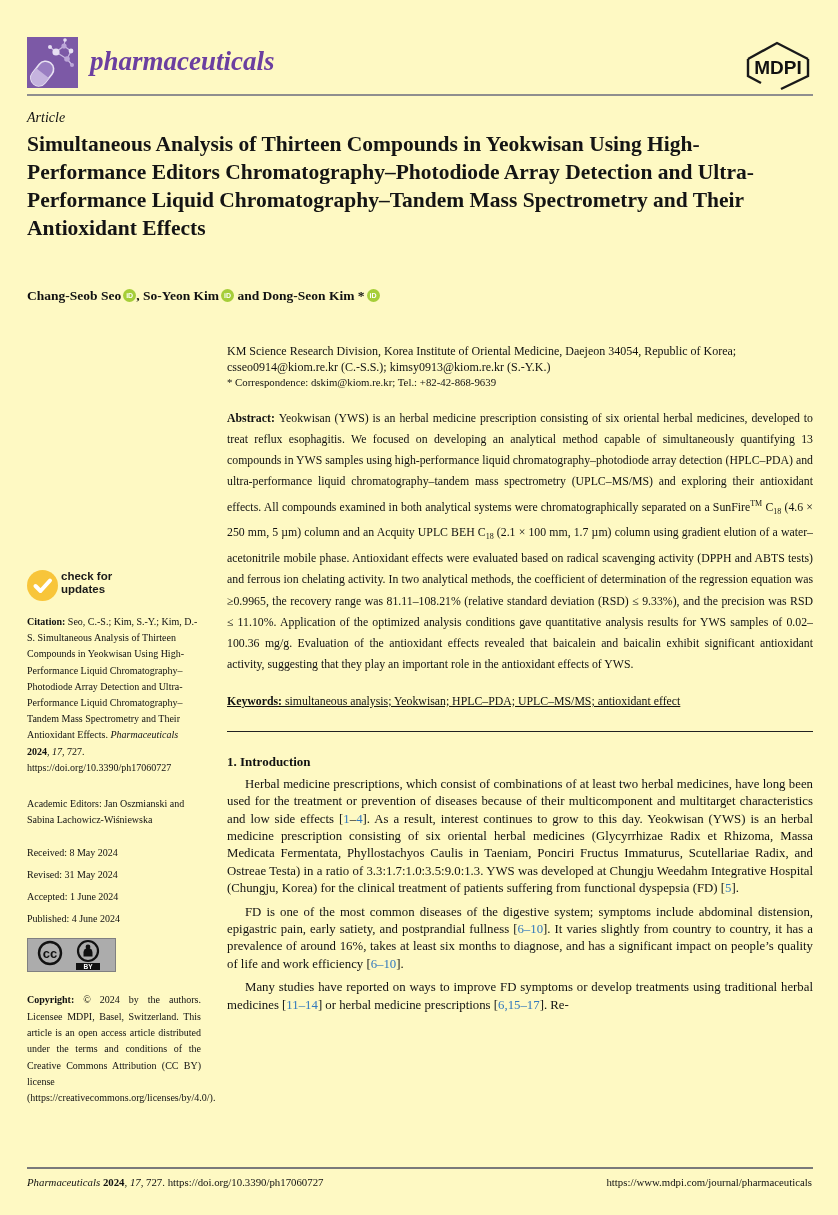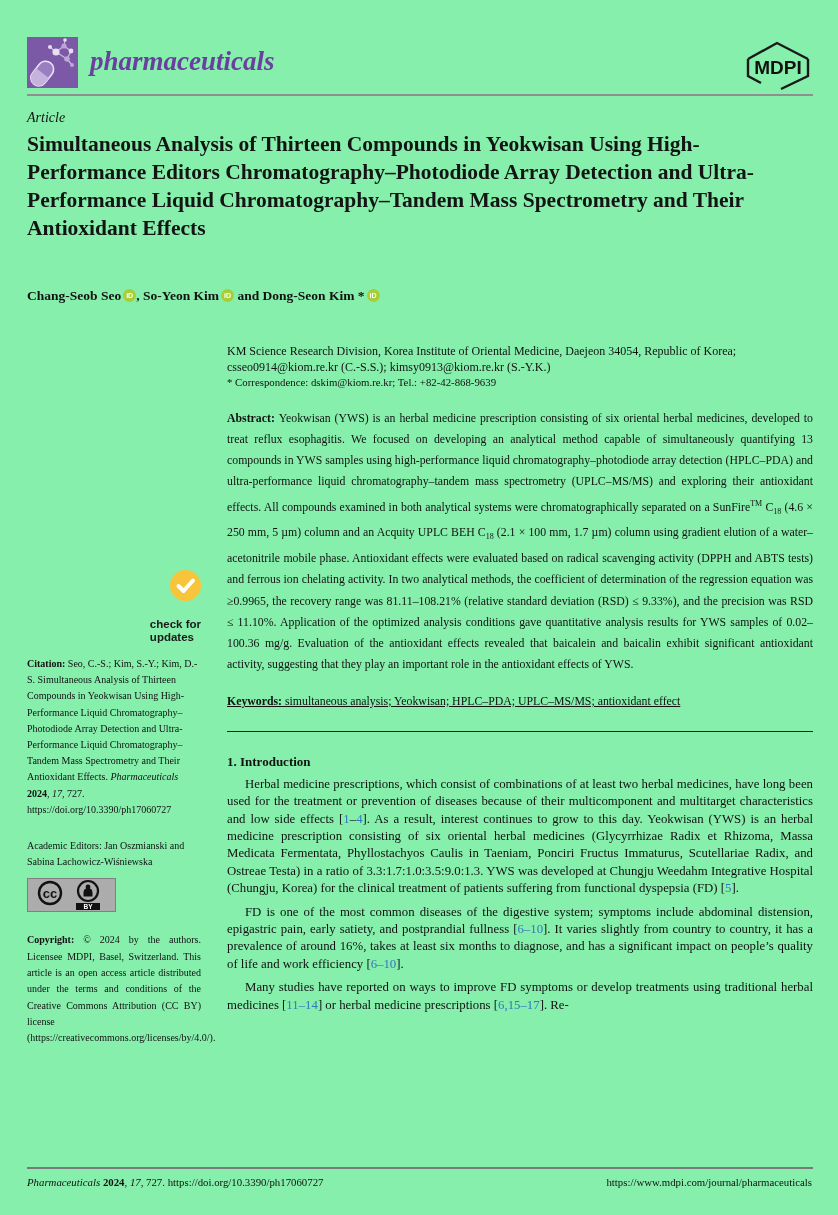--- a/index.html
+++ b/index.html
@@ -1,18 +1,18 @@
 <!DOCTYPE html>
 <html><head>
 <meta charset="utf-8">
 <style>
   html,body { margin:0; padding:0; background:#e8e8e8; }
   .page {
     position:relative; width:838px; height:1215px; margin:0 auto;
-    background:#86efac; overflow:hidden;
+    background:#fef9c3; overflow:hidden;
     font-family:"Liberation Serif", serif; color:#111;
   }
   
   .logo-box { position:absolute; left:27px; top:37px; width:51px; height:51px; }
   .journal-name {
     position:absolute; left:90px; top:46px;
     font-size:27px; font-weight:bold; font-style:italic; color:#6B3FA0;
   }
   .mdpi-logo { position:absolute; left:741px; top:38px; width:74px; height:54px; }
   .header-rule { position:absolute; left:27px; width:786px; top:94px; height:2px; background:#8f8f8f; }
@@ -36,21 +36,21 @@
   .affiliation { font-size:12px; line-height:15.5px; }
   .correspondence { font-size:10.8px; line-height:15.5px; padding-left:14px; text-indent:-14px; }
   .abstract { margin-top:17px; font-size:11.8px; line-height:21.3px; text-align:justify; }
   .keywords { margin-top:15px; font-size:11.8px; line-height:21px; text-align:justify;text-decoration:underline; }
   .kw-rule { margin-top:19px; height:1px; background:#222; }
   .intro-head { margin-top:22px; font-size:13px; font-weight:bold; }
   .body-par { margin:6px 0 0 0; font-size:12.8px; line-height:17.4px; text-align:justify; text-indent:18px; }
 
   
   .sidebar { position:absolute; left:27px; top:570px; width:174px; }
-  .check-badge { display:flex; align-items:flex-end; gap:17px; cursor:pointer;flex-direction:column; }
+  .check-badge { display:flex; align-items:flex-start; gap:3px; cursor:pointer; }
   .check-badge .txt {
     font-family:"Liberation Sans", sans-serif; font-weight:bold;
     font-size:11.5px; line-height:12.5px; color:#1a1a1a;
   }
   .citation { margin-top:13px; font-size:10px; line-height:16.2px; }
   .editors { margin-top:20px; font-size:10px; line-height:16.2px; }
   .dates { margin-top:14px; }
   .dates div { font-size:10px; line-height:22px; }
   .ccbadge { margin-top:8px; }
   .copyright { margin-top:16px; font-size:10px; line-height:16.3px; text-align:justify; }
@@ -138,20 +138,26 @@
       <div class="txt">
         <div>check for</div>
         <div>updates</div>
       </div>
     </div>
 
     <div class="citation"><span class="s-b">Citation: </span><span>Seo, C.-S.; Kim, S.-Y.; Kim, D.-S. Simultaneous Analysis of Thirteen Compounds in Yeokwisan Using High-Performance Liquid Chromatography–Photodiode Array Detection and Ultra-Performance Liquid Chromatography–Tandem Mass Spectrometry and Their Antioxidant Effects. </span><span class="s-i">Pharmaceuticals </span><span class="s-b">2024</span><span>, </span><span class="s-i">17</span><span>, 727. https://doi.org/10.3390/ph17060727</span></div>
 
     <div class="editors">Academic Editors: Jan Oszmianski and Sabina Lachowicz-Wiśniewska</div>
 
+    <div class="dates">
+      <div>Received: 8 May 2024</div>
+      <div>Revised: 31 May 2024</div>
+      <div>Accepted: 1 June 2024</div>
+      <div>Published: 4 June 2024</div>
+    </div>
 
     <div class="ccbadge">
       <svg width="89" height="34" viewBox="0 0 89 34">
         <rect x="0.5" y="0.5" width="88" height="33" fill="#ACACAC" stroke="#808080"></rect>
         <g>
           <circle cx="23" cy="15" r="11" fill="#ACACAC" stroke="#111" stroke-width="2.4"></circle>
           <text x="23" y="20" text-anchor="middle" font-family="Liberation Sans, sans-serif" font-size="13" font-weight="bold" fill="#111">cc</text>
         </g>
         <g>
           <circle cx="61" cy="13" r="10" fill="#ACACAC" stroke="#111" stroke-width="2.2"></circle>

